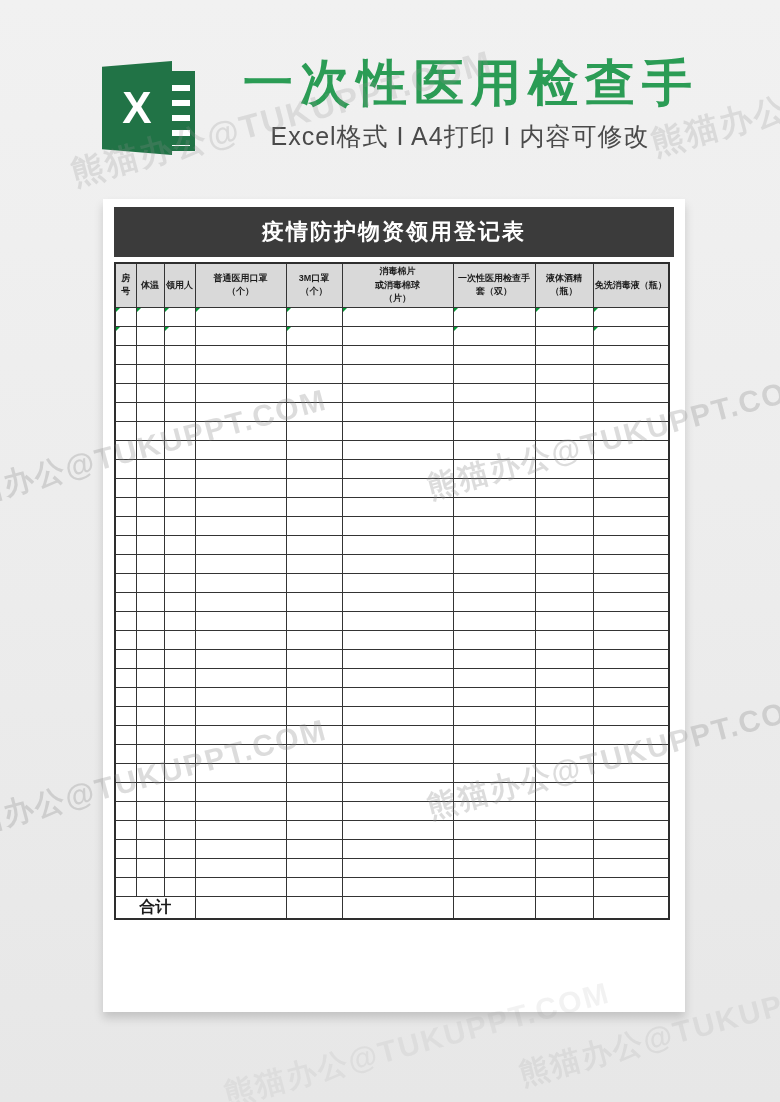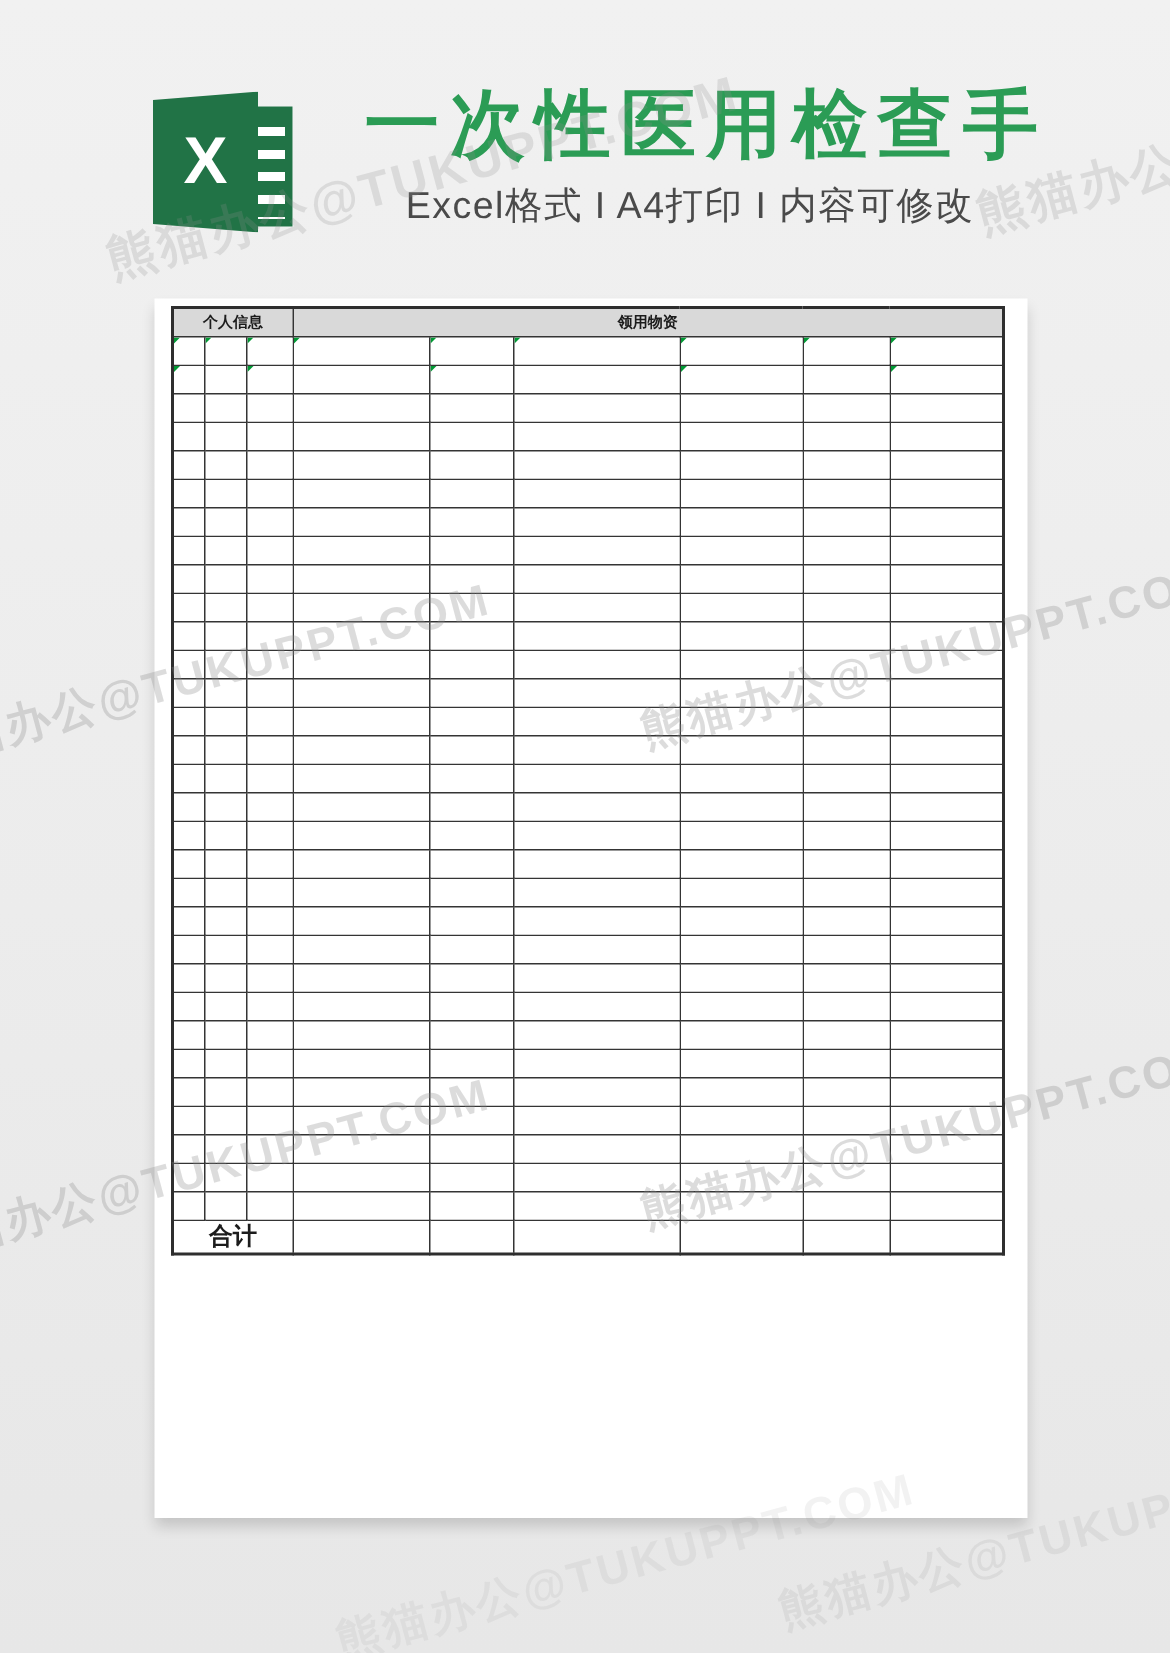--- a/index.html
+++ b/index.html
@@ -91,37 +91,53 @@
 <div class="wm wm-banner-l">熊猫办公@TUKUPPT.COM</div>
 <div class="wm wm-banner-r">熊猫办公@TUKUPPT.COM</div>
 <div class="wm wm-mid-l">熊猫办公@TUKUPPT.COM</div>
 <div class="wm wm-mid-r">熊猫办公@TUKUPPT.COM</div>
 <div class="wm wm-low-l">熊猫办公@TUKUPPT.COM</div>
 <div class="wm wm-low-r">熊猫办公@TUKUPPT.COM</div>
 <div class="wm wm-bot-1">熊猫办公@TUKUPPT.COM</div>
 <div class="wm wm-bot-2">熊猫办公@TUKUPPT.COM</div>
 
 <div class="paper">
+  <div class="sheet-title-bar">
+    <span>疫情防护物资领用登记表</span>
+  </div>
 
   <table class="req">
     <colgroup>
       <col class="c0">
         <col class="c1">
         <col class="c2">
         <col class="c3">
         <col class="c4">
       <col class="c5">
         <col class="c6">
         <col class="c7">
         <col class="c8">
     </colgroup>
     <thead>
-      <tr class="group-row">
-        <th colspan="3">个人信息</th>
-        <th colspan="6">领用物资</th>
+      <tr class="cols-row">
+        <th>房号</th>
+        <th>体温</th>
+        <th>领用人</th>
+        <th>普通医用口罩
+（个）</th>
+        <th>3M口罩
+（个）</th>
+        <th>消毒棉片
+或消毒棉球
+（片）</th>
+        <th>一次性医用检查手
+套（双）</th>
+        <th>液体酒精
+（瓶）</th>
+        <th>免洗消毒液（瓶）</th>
       </tr>
     </thead>
     <tbody>
         <tr>
           <td>
             <span class="marker" style="border-top-color: rgb(1, 153, 52);"></span>
           </td>
           <td>
             <span class="marker" style="border-top-color: rgb(1, 153, 52);"></span>
           </td>

